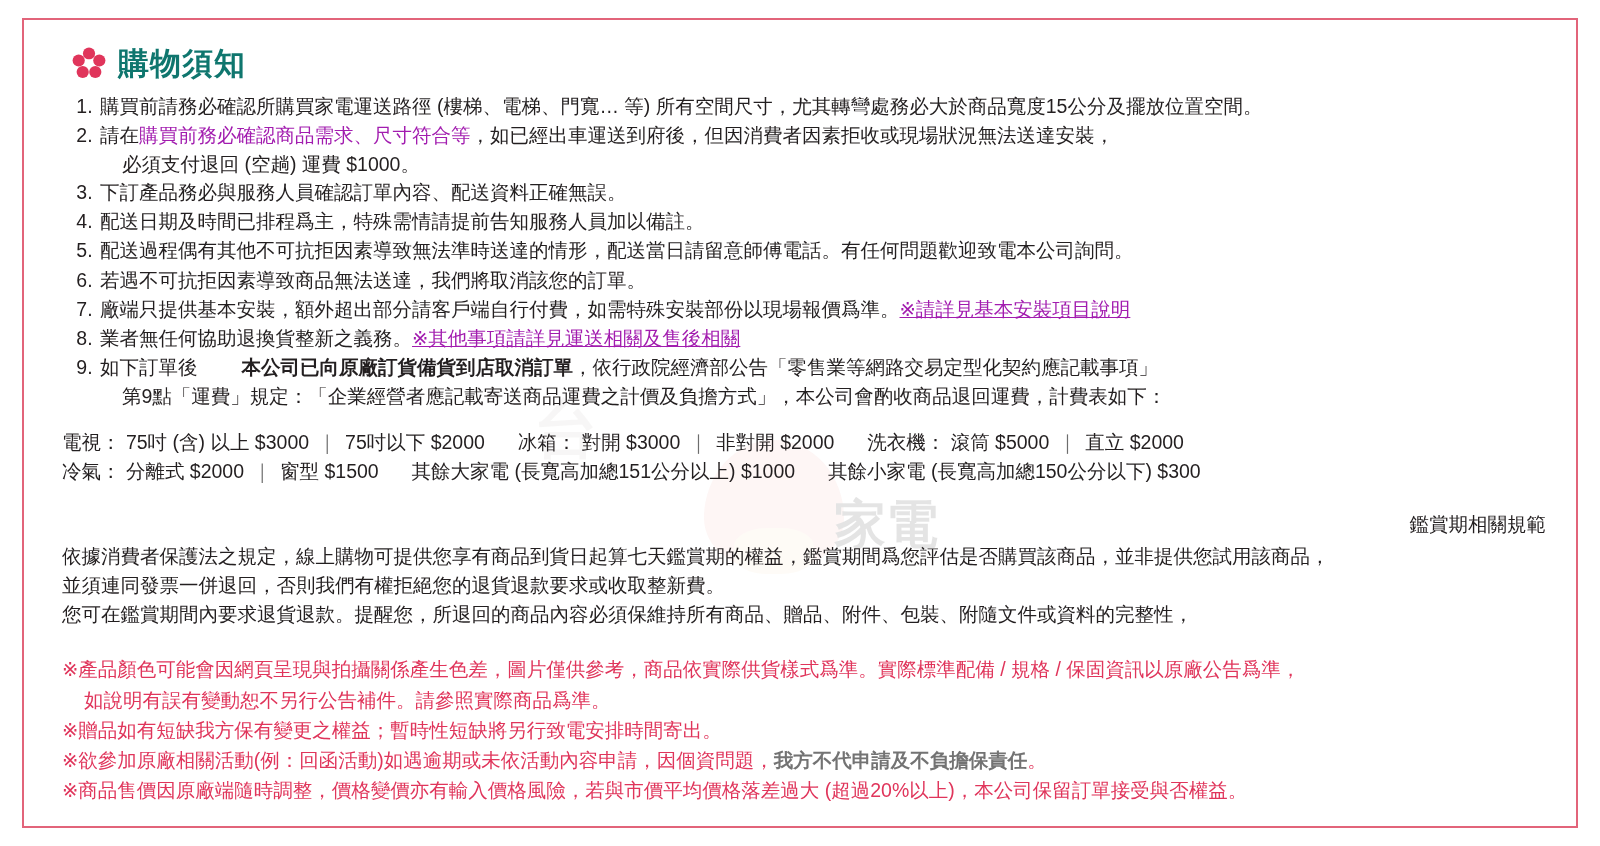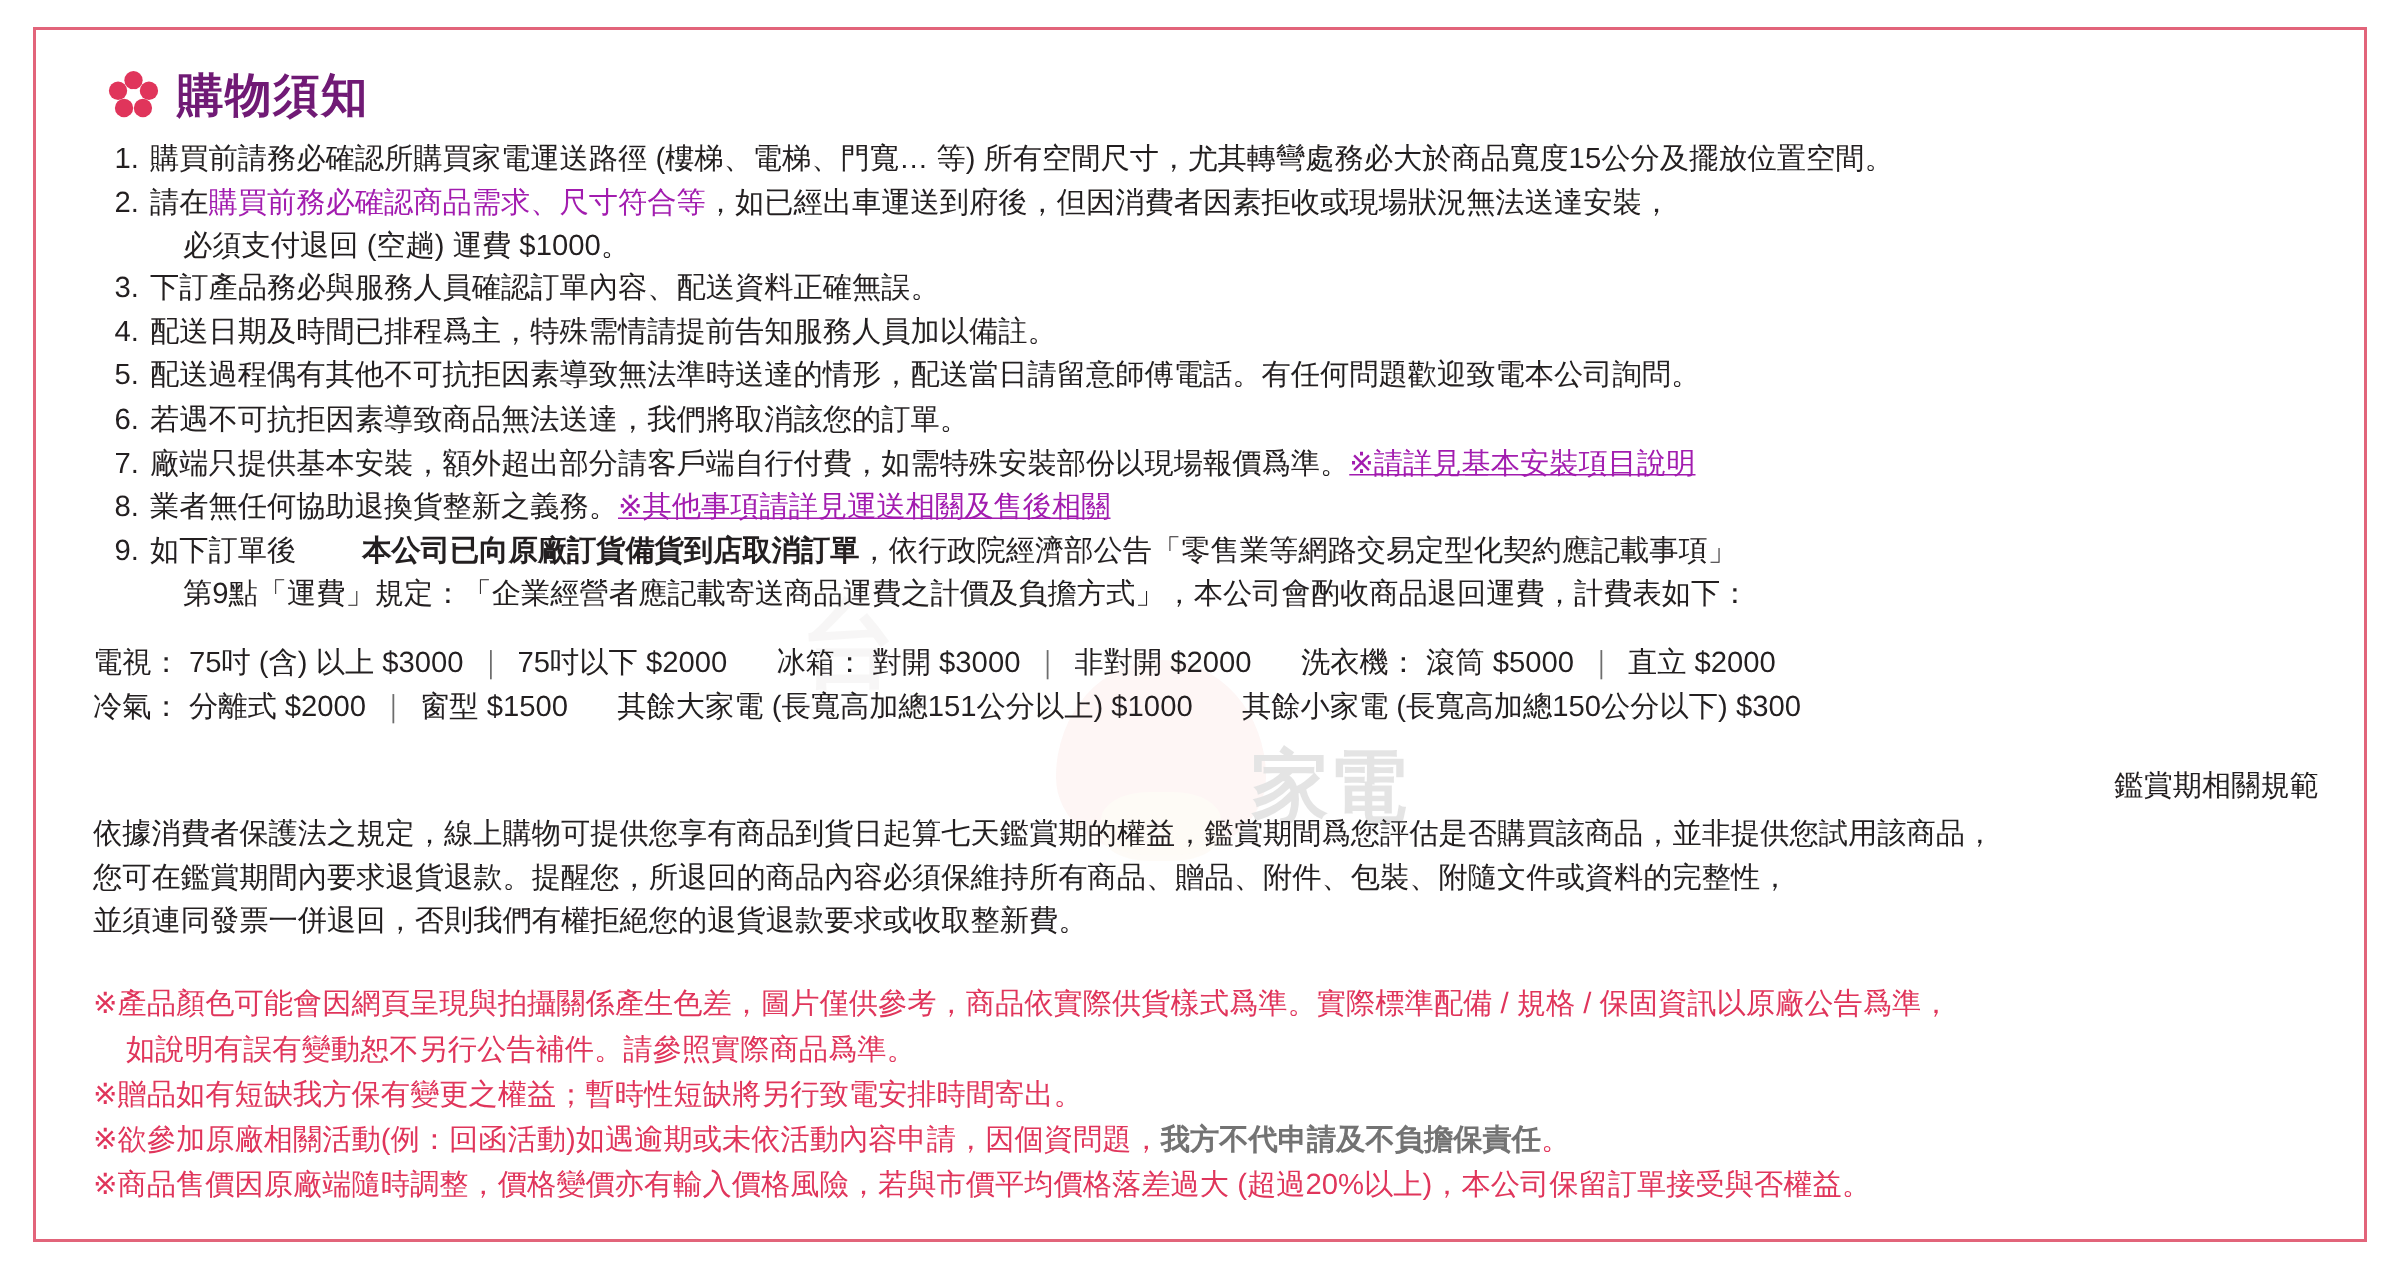--- a/index.html
+++ b/index.html
@@ -73,21 +73,21 @@
   .title-row {
     display: flex;
     align-items: center;
     gap: 12px;
     margin: 4px 0 12px 18px;
   }
   .flower-icon { width: 34px; height: 34px; display: block; }
   .title {
     font-size: 31px;
     font-weight: bold;
-    color: #701a75;
+    color: #0f766e;
     letter-spacing: 1px;
     line-height: 1;
   }
 
   
   ol.notes {
     margin: 0 0 0 10px;
     padding: 0 0 0 34px;
     font-size: 19.5px;
     line-height: 1.45;
@@ -226,22 +226,22 @@
           <span>其餘大家電 (長寬高加總151公分以上) $1000</span>
           <span class="gap-lg"></span>
           <span>其餘小家電 (長寬高加總150公分以下) $300</span>
         </div>
       </div>
 
       <div class="section">
         <div class="h">鑑賞期相關規範</div>
         <div class="body">
           <p>依據消費者保護法之規定，線上購物可提供您享有商品到貨日起算七天鑑賞期的權益，鑑賞期間爲您評估是否購買該商品，並非提供您試用該商品，</p>
+          <p>並須連同發票一併退回，否則我們有權拒絕您的退貨退款要求或收取整新費。</p>
           <p>您可在鑑賞期間內要求退貨退款。提醒您，所退回的商品內容必須保維持所有商品、贈品、附件、包裝、附隨文件或資料的完整性，</p>
-          <p>並須連同發票一併退回，否則我們有權拒絕您的退貨退款要求或收取整新費。</p>
         </div>
       </div>
 
       <div class="section store">
         <div class="body">
           <p>※產品顏色可能會因網頁呈現與拍攝關係產生色差，圖片僅供參考，商品依實際供貨樣式爲準。實際標準配備 / 規格 / 保固資訊以原廠公告爲準，</p>
           <p class="indent2">如說明有誤有變動恕不另行公告補件。請參照實際商品爲準。</p>
           <p>※贈品如有短缺我方保有變更之權益；暫時性短缺將另行致電安排時間寄出。</p>
           <p>※欲參加原廠相關活動(例：回函活動)如遇逾期或未依活動內容申請，因個資問題，<span class="blk">我方不代申請及不負擔保責任</span>。</p>
           <p>※商品售價因原廠端隨時調整，價格變價亦有輸入價格風險，若與市價平均價格落差過大 (超過20%以上)，本公司保留訂單接受與否權益。</p>

